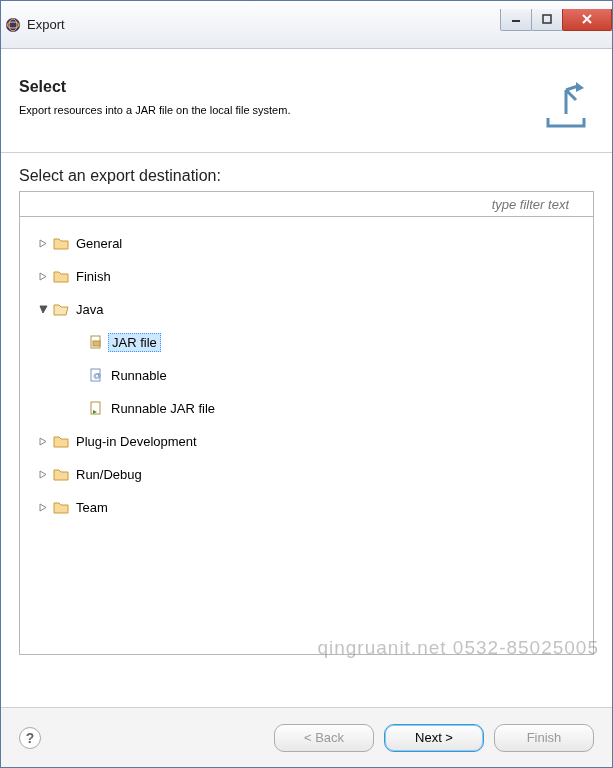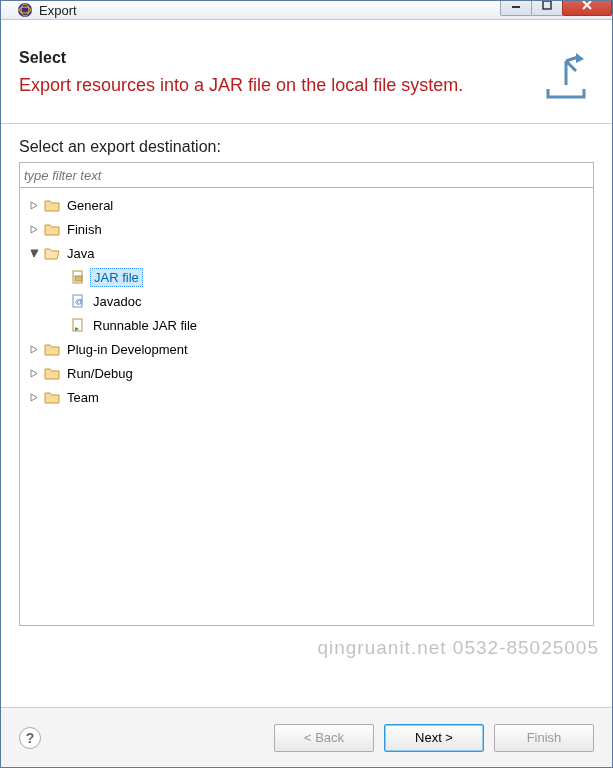--- a/index.html
+++ b/index.html
@@ -1,59 +1,59 @@
 <!DOCTYPE html>
 <html><head>
 <meta charset="utf-8">
 <style>
   * { box-sizing: border-box; font-family: "Segoe UI", Tahoma, sans-serif; }
   body { margin: 0; background: #fff; width: 613px; height: 768px; overflow: hidden; border: 1px solid #5a7aa0; position: relative; }
 
   
-  .titlebar { height: 19px; background: linear-gradient(#fdfdfe, #e9edf3); display: flex; align-items: center; padding: 0 0 0 16px; border-bottom: 1px solid #bfc7d2; }
+  .titlebar { height: 48px; background: linear-gradient(#fdfdfe, #e9edf3); display: flex; align-items: center; padding: 0 0 0 4px; border-bottom: 1px solid #bfc7d2; }
   .titlebar .appicon { width: 16px; height: 16px; margin-right: 6px; }
   .titlebar .title { font-size: 13px; color: #222; flex: 1; }
   .winbtns { display: flex; height: 22px; margin-top: -10px; }
   .winbtn { width: 32px; height: 22px; border: 1px solid #9aa7b7; border-top: none; margin-left: -1px; display: flex; align-items: center; justify-content: center; background: linear-gradient(#f2f5f9,#d9e0ea); border-radius: 0 0 2px 2px; }
   .winbtn.close { width: 50px; background: linear-gradient(#e26e63,#c8412f); border-color: #a93325; }
   .winbtn svg { display: block; }
 
   
   .banner { background: #fff; padding: 29px 18px 18px 18px; border-bottom: 1px solid #d0d0d0; display: flex; }
   .banner-left { flex: 1; }
   .banner-title { font-weight: bold; font-size: 16px; color: #222; margin-bottom: 8px; }
-  .banner-desc { font-size: 18px; color: #b91c1c; }
+  .banner-desc { font-size: 11px; color: #000000; }
   .banner-icon { width: 56px; height: 56px; margin-left: 10px; }
 
   
   .content { padding: 14px 18px 0 18px; }
   .label { font-size: 16px; color: #222; margin-bottom: 6px; }
-  .filter { width: 100%; height: 26px; border: 1px solid #b7b7b7; font-size: 13px; padding: 2px 4px; outline: none; color: #888; font-style: italic; background: #fff; }
+  .filter { width: 100%; height: 26px; border: 1px solid #b7b7b7; font-size: 13px; padding: 2px 24px; outline: none; color: #888; font-style: italic; background: #fff; text-align: right; }
 
   
   .tree-wrap { border: 1px solid #b7b7b7; border-top: none; height: 438px; overflow: auto; background: #fff; font-size: 13px; padding: 4px 2px; }
   .tree ul { list-style: none; margin: 0; padding: 0; }
-  .tree li { padding: 0; margin: 2px; }
+  .tree li { padding: 0; margin: 11px; }
   .row { display: flex; align-items: center; height: 22px; cursor: default; white-space: nowrap; }
   .indent0 { padding-left: 4px; }
   .indent1 { padding-left: 28px; }
   .twisty { width: 12px; height: 12px; margin-right: 4px; display:inline-flex; align-items:center; justify-content:center; }
   .twisty.blank { visibility: hidden; }
   .node-icon { width: 16px; height: 16px; margin-right: 4px; display:inline-flex; align-items:center; justify-content:center;}
   .node-label { padding: 1px 3px; }
-  .selected .node-label { border: 1px dotted #3399ff; background: #cde8ff; color: #0369a1; }
+  .selected .node-label { border: 1px dotted #3399ff; background: #cde8ff; color: #000000; }
   .selected .node-icon { }
 
   
   .watermark { position: absolute; right: 13px; top: 636px; font-size: 19px; color: rgba(120,120,120,0.45); letter-spacing: 1px; font-family: sans-serif; }
 
   
   .bottom { position: absolute; left: 0; right: 0; bottom: 0; height: 60px; border-top: 1px solid #d0d0d0; display: flex; align-items: center; padding: 0 18px; background: #f4f4f4; }
   .help { width: 22px; height: 22px; border: 1px solid #aaa; border-radius: 50%; display: flex; align-items: center; justify-content: center; color: #666; font-size: 14px; font-weight: bold; background: #fff; margin-right: auto; cursor: pointer; }
-  .btn { width: 100px; height: 28px; margin-left: 10px; border: 1px solid #adadad; background: linear-gradient(#fefefe,#e8e8e8); font-size: 13px; border-radius: 2px; cursor: pointer; }
+  .btn { width: 100px; height: 28px; margin-left: 10px; border: 1px solid #adadad; background: linear-gradient(#fefefe,#e8e8e8); font-size: 13px; border-radius: 10px; cursor: pointer; }
   .btn:disabled { color: #9a9a9a; cursor: default; }
   .btn.default { border: 1px solid #3399dd; box-shadow: 0 0 0 1px #8ec9ef inset; }
 
   
   .folder-closed svg path.body { fill:#f9d99a; stroke:#c99a3d;}
   .folder-open svg path.body { fill:#fbe3b3; stroke:#c99a3d;}
 </style>
 </head>
 <body>
 
@@ -165,21 +165,21 @@
             </li>
             <li>
               <div class="row indent1">
                 <span class="twisty blank"></span>
                 <span class="node-icon">
                     <svg width="16" height="16">
                       <rect x="3" y="2" width="9" height="12" fill="#fff" stroke="#7896c4"></rect>
                       <text x="5" y="11" font-size="8" fill="#4a72b0">@</text>
                     </svg>
                   </span>
-                <span class="node-label">Javadoc</span>
+                <span class="node-label">Runnable</span>
               </div>
             </li>
             <li>
               <div class="row indent1">
                 <span class="twisty blank"></span>
                 <span class="node-icon">
                     <svg width="16" height="16">
                       <rect x="3" y="2" width="9" height="12" fill="#fff" stroke="#b89247"></rect>
                       <polygon points="5,10 9,12 5,14" fill="#3a9a3a"></polygon>
                     </svg>

